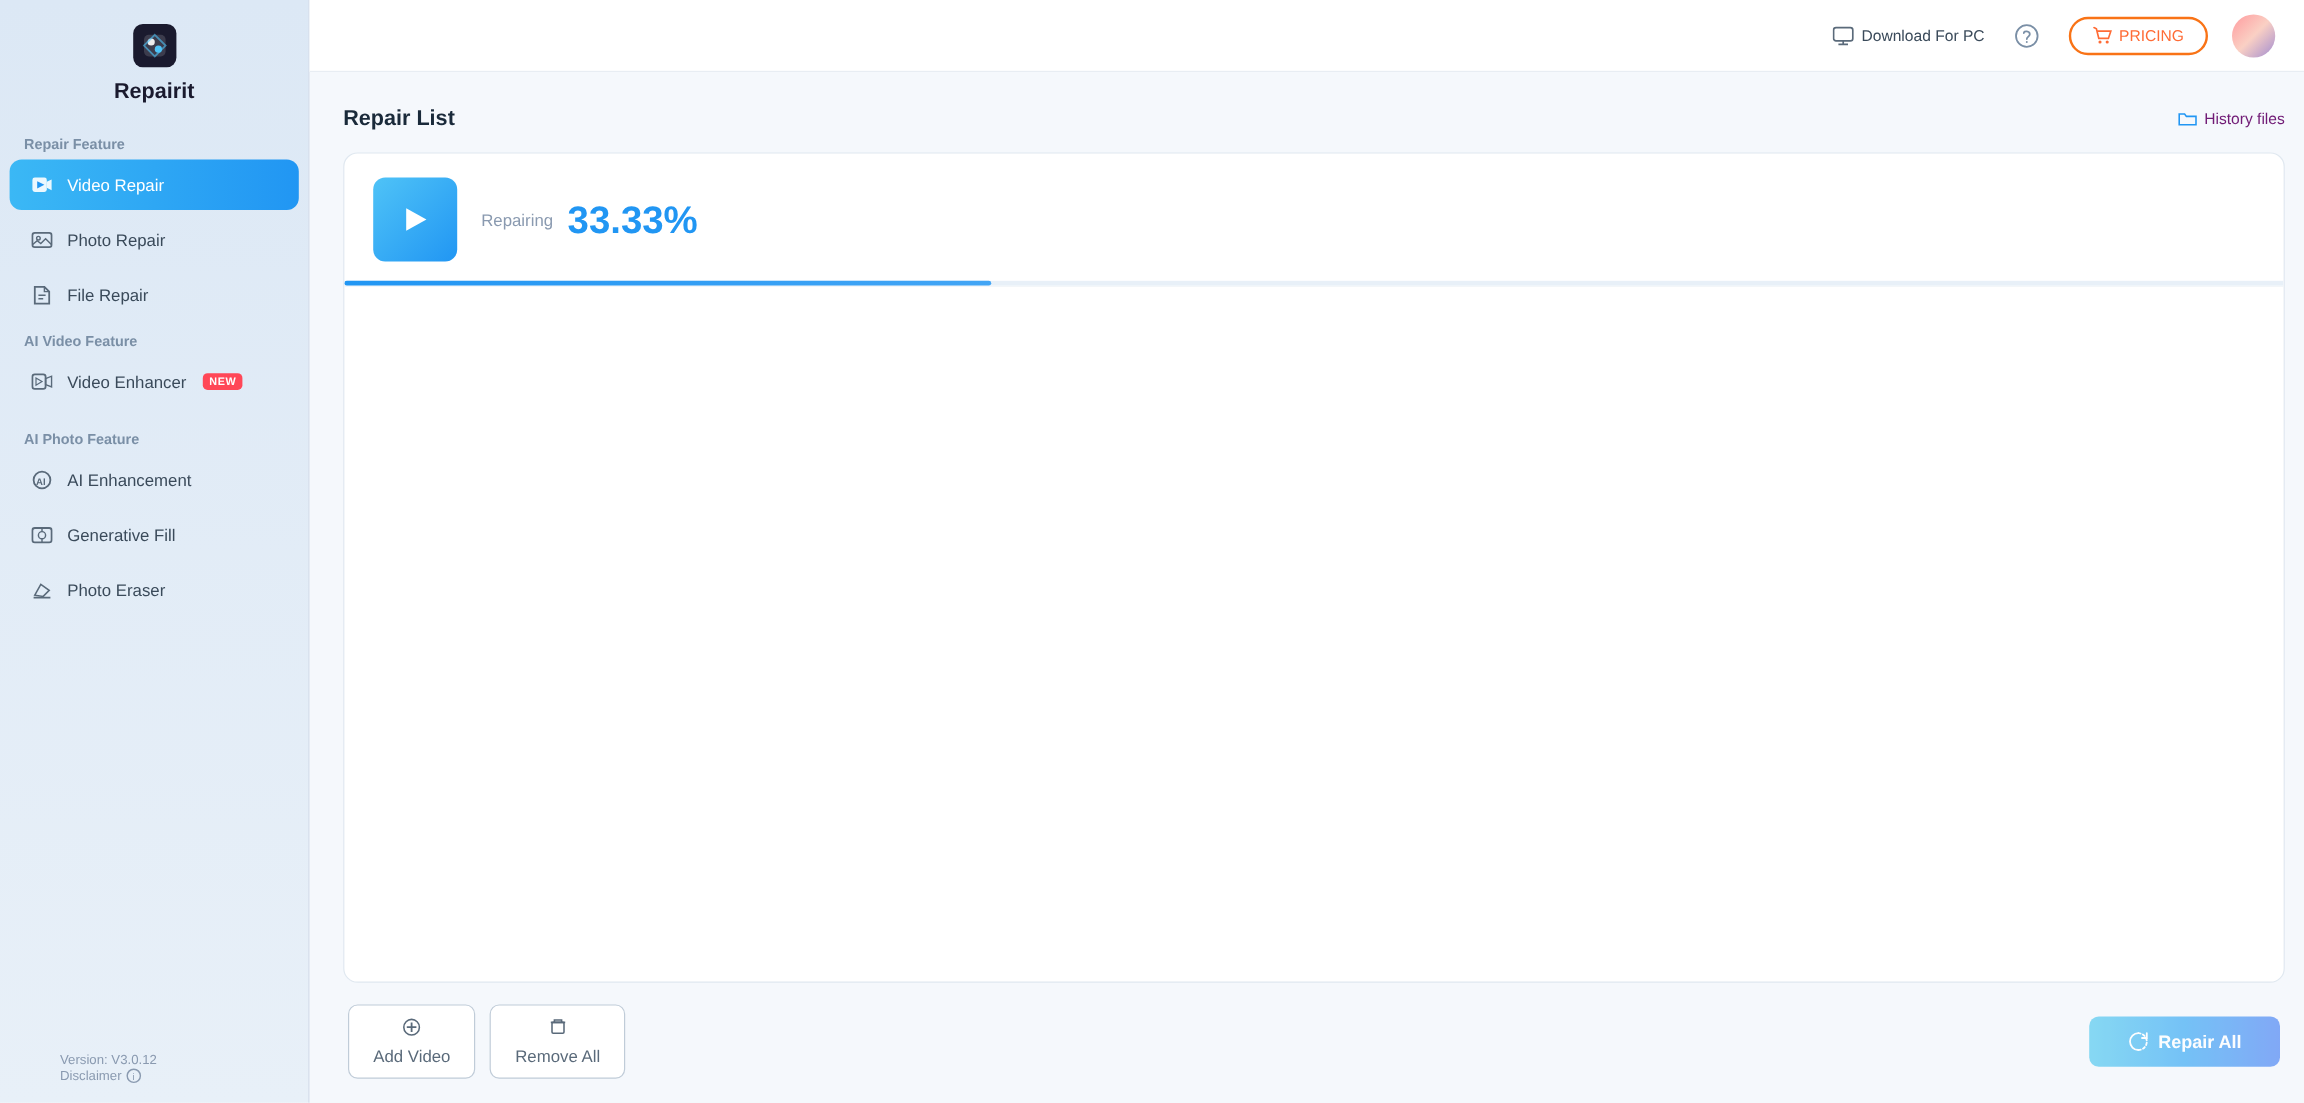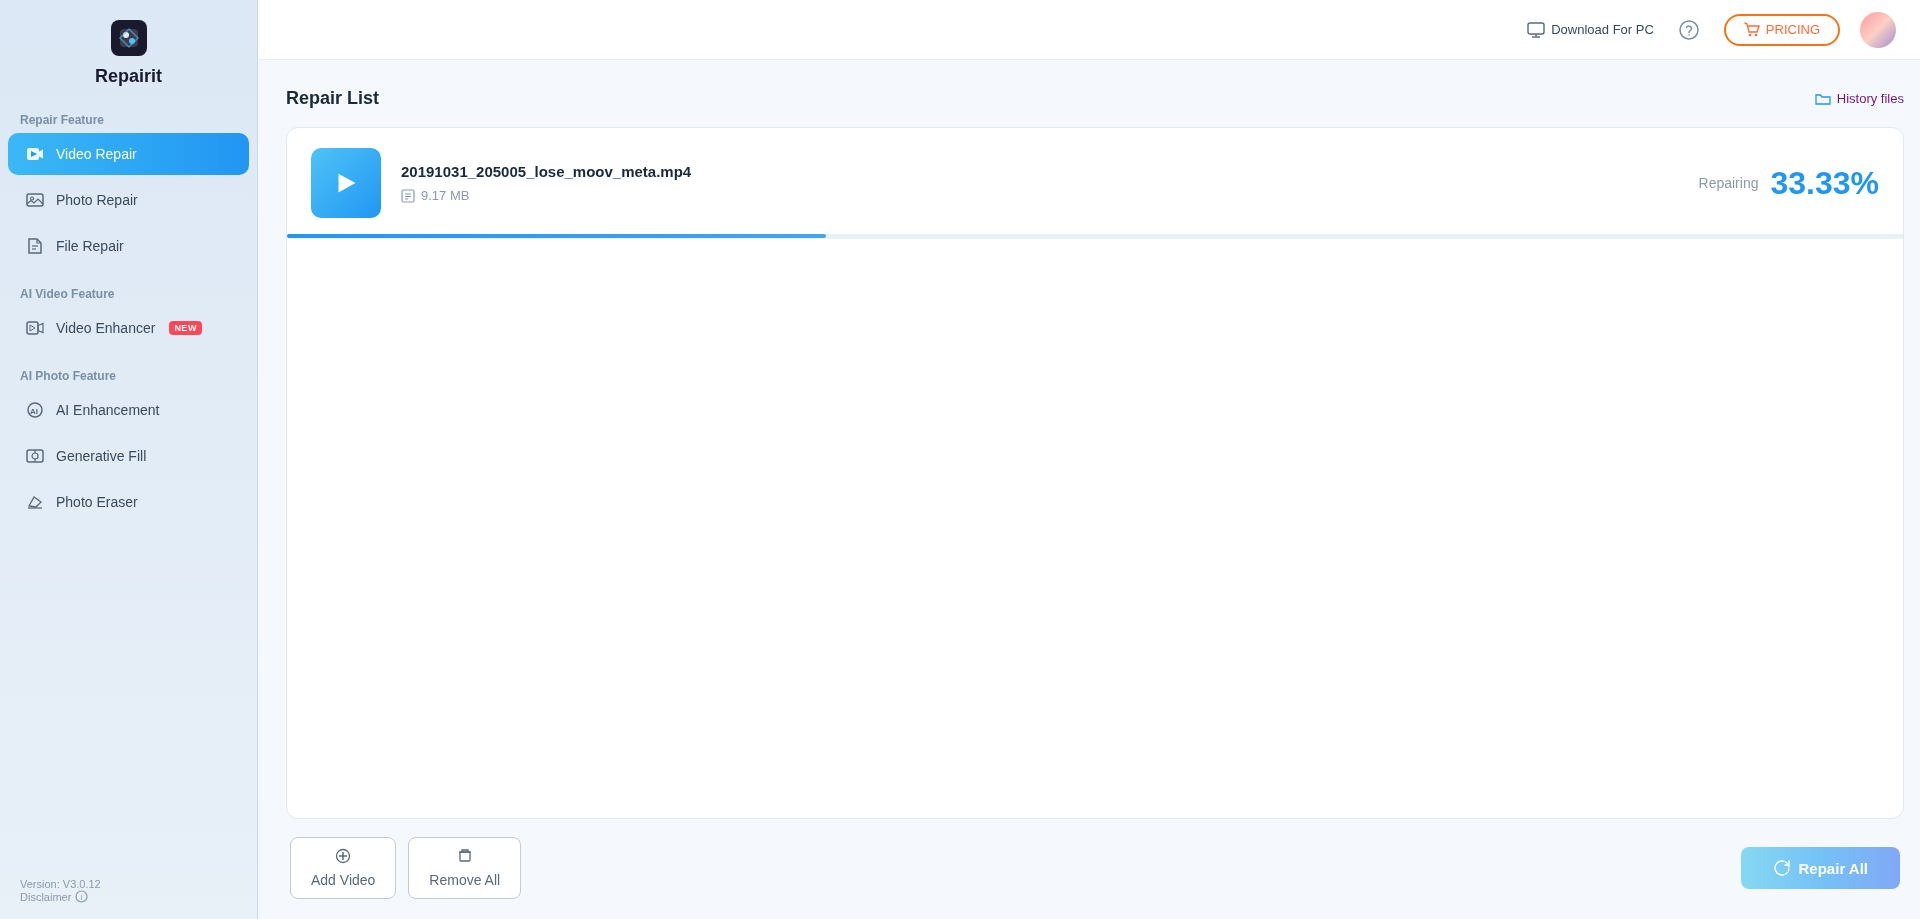--- a/index.html
+++ b/index.html
@@ -79,20 +79,21 @@
       padding: 2px 5px;
       border-radius: 4px;
       margin-left: 4px;
       letter-spacing: 0.5px;
     }
     .sidebar-footer {
       margin-top: auto;
       padding: 16px 20px;
       font-size: 11px;
       color: #8a9ab0;
+      margin-left: 30px;
     }
     .sidebar-footer .disclaimer {
       display: flex;
       align-items: center;
       gap: 4px;
       cursor: pointer;
     }
 
     
     #main {
@@ -340,21 +341,21 @@
       <svg width="18" height="18" viewBox="0 0 18 18" fill="none">
         <path d="M3 2 L11 2 L15 6 L15 16 L3 16 Z" stroke="#5a6a7a" stroke-width="1.5" fill="none"></path>
         <path d="M11 2 L11 6 L15 6" stroke="#5a6a7a" stroke-width="1.2" fill="none"></path>
         <line x1="6" y1="9" x2="12" y2="9" stroke="#5a6a7a" stroke-width="1.2"></line>
         <line x1="6" y1="12" x2="10" y2="12" stroke="#5a6a7a" stroke-width="1.2"></line>
       </svg>
     </div>
     <span>File Repair</span>
   </div>
 
-  <div class="sidebar-section-label" style="margin-top:10px">AI Video Feature</div>
+  <div class="sidebar-section-label" style="margin-top:0">AI Video Feature</div>
 
   <div class="sidebar-item">
     <div class="item-icon">
       <svg width="18" height="18" viewBox="0 0 18 18" fill="none">
         <rect x="1" y="3" width="11" height="12" rx="2" stroke="#5a6a7a" stroke-width="1.5" fill="none"></rect>
         <polygon points="4,6 4,12 9,9" stroke="#5a6a7a" stroke-width="1" fill="none"></polygon>
         <path d="M12 6.5 L17 4.5 L17 13.5 L12 11.5 Z" stroke="#5a6a7a" stroke-width="1.2" fill="none"></path>
       </svg>
     </div>
     <span>Video Enhancer</span>
@@ -446,32 +447,20 @@
         <span>History files</span>
       </div>
     </div>
 
     <div class="repair-list-area">
       <div class="file-item">
         <div class="file-thumb">
           <svg width="32" height="32" viewBox="0 0 32 32" fill="none">
             <polygon points="8,6 8,26 26,16" fill="white"></polygon>
           </svg>
-        </div>
-        <div class="file-info">
-          <div class="file-name">20191031_205005_lose_moov_meta.mp4</div>
-          <div class="file-size">
-            <svg width="14" height="14" viewBox="0 0 14 14" fill="none">
-              <rect x="1" y="1" width="12" height="12" rx="1.5" stroke="#8a9ab0" stroke-width="1.2" fill="none"></rect>
-              <line x1="4" y1="5" x2="10" y2="5" stroke="#8a9ab0" stroke-width="1"></line>
-              <line x1="4" y1="7.5" x2="10" y2="7.5" stroke="#8a9ab0" stroke-width="1"></line>
-              <line x1="4" y1="10" x2="7" y2="10" stroke="#8a9ab0" stroke-width="1"></line>
-            </svg>
-            <span>9.17 MB</span>
-          </div>
         </div>
         <div class="file-status-area">
           <span class="repairing-label">Repairing</span>
           <span class="progress-percent">33.33%</span>
         </div>
         <div class="progress-bar-container">
           <div class="progress-bar-fill" style="width: 33.33%"></div>
         </div>
       </div>
     </div>

